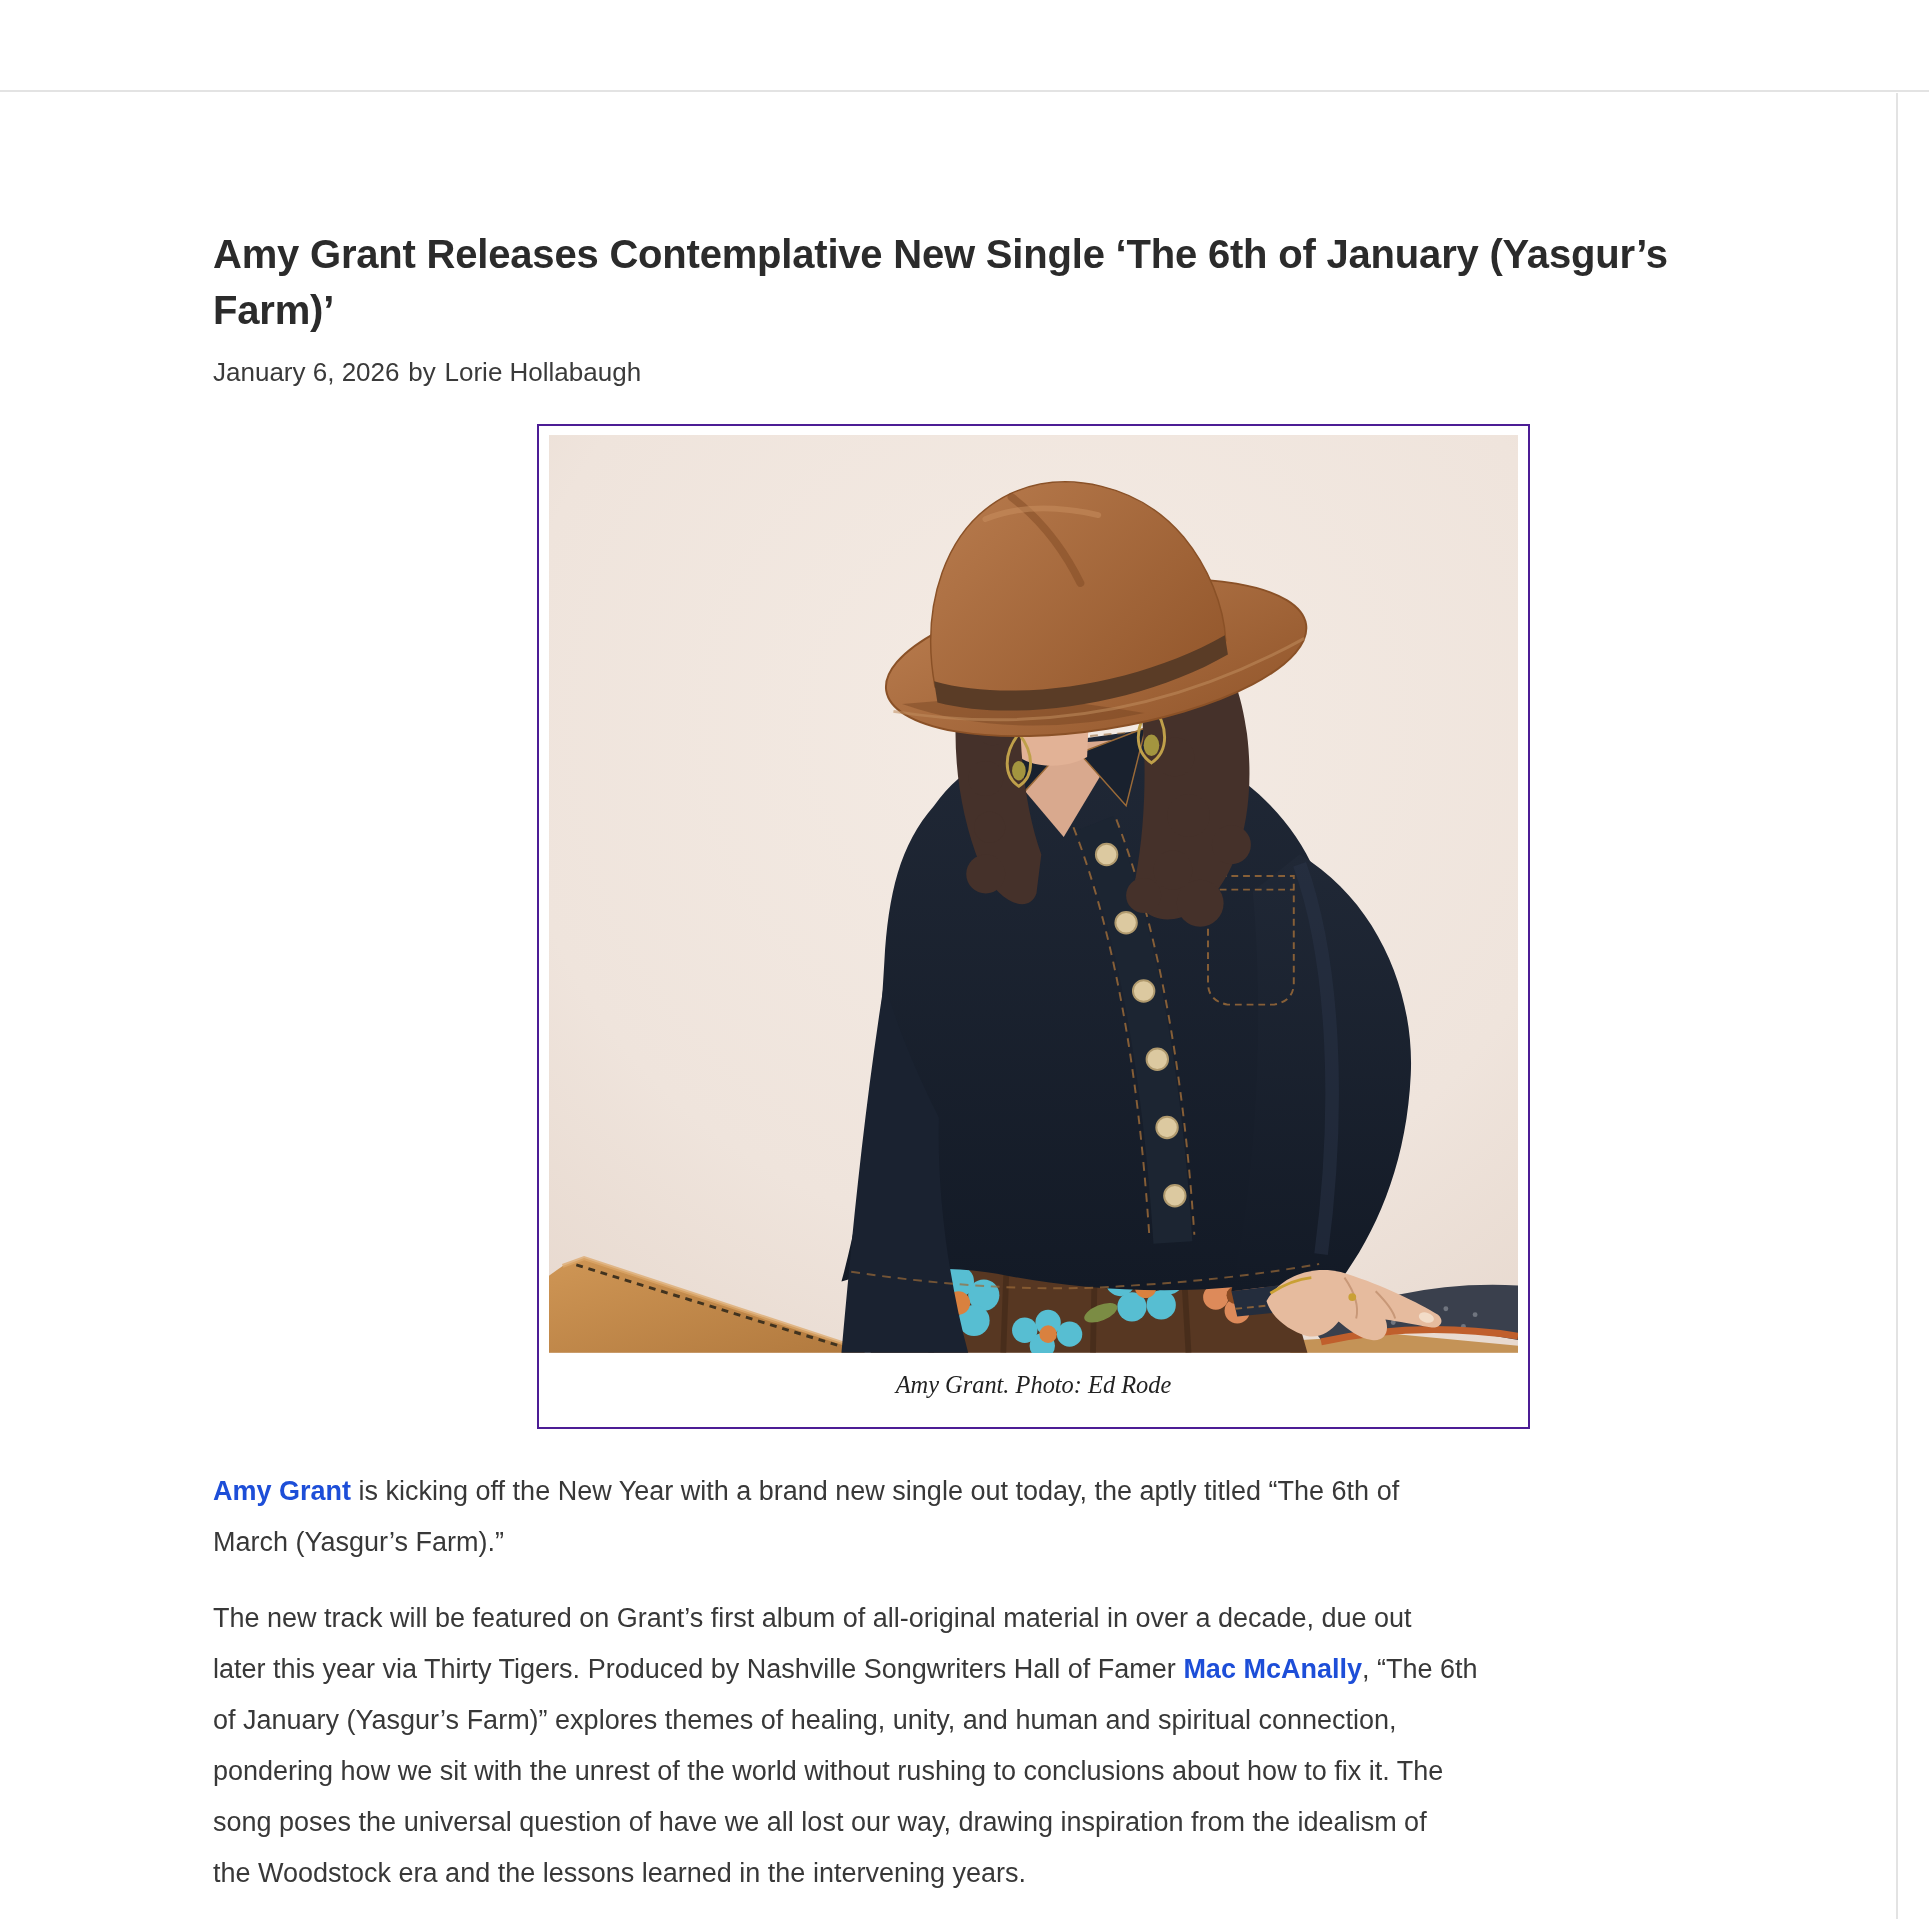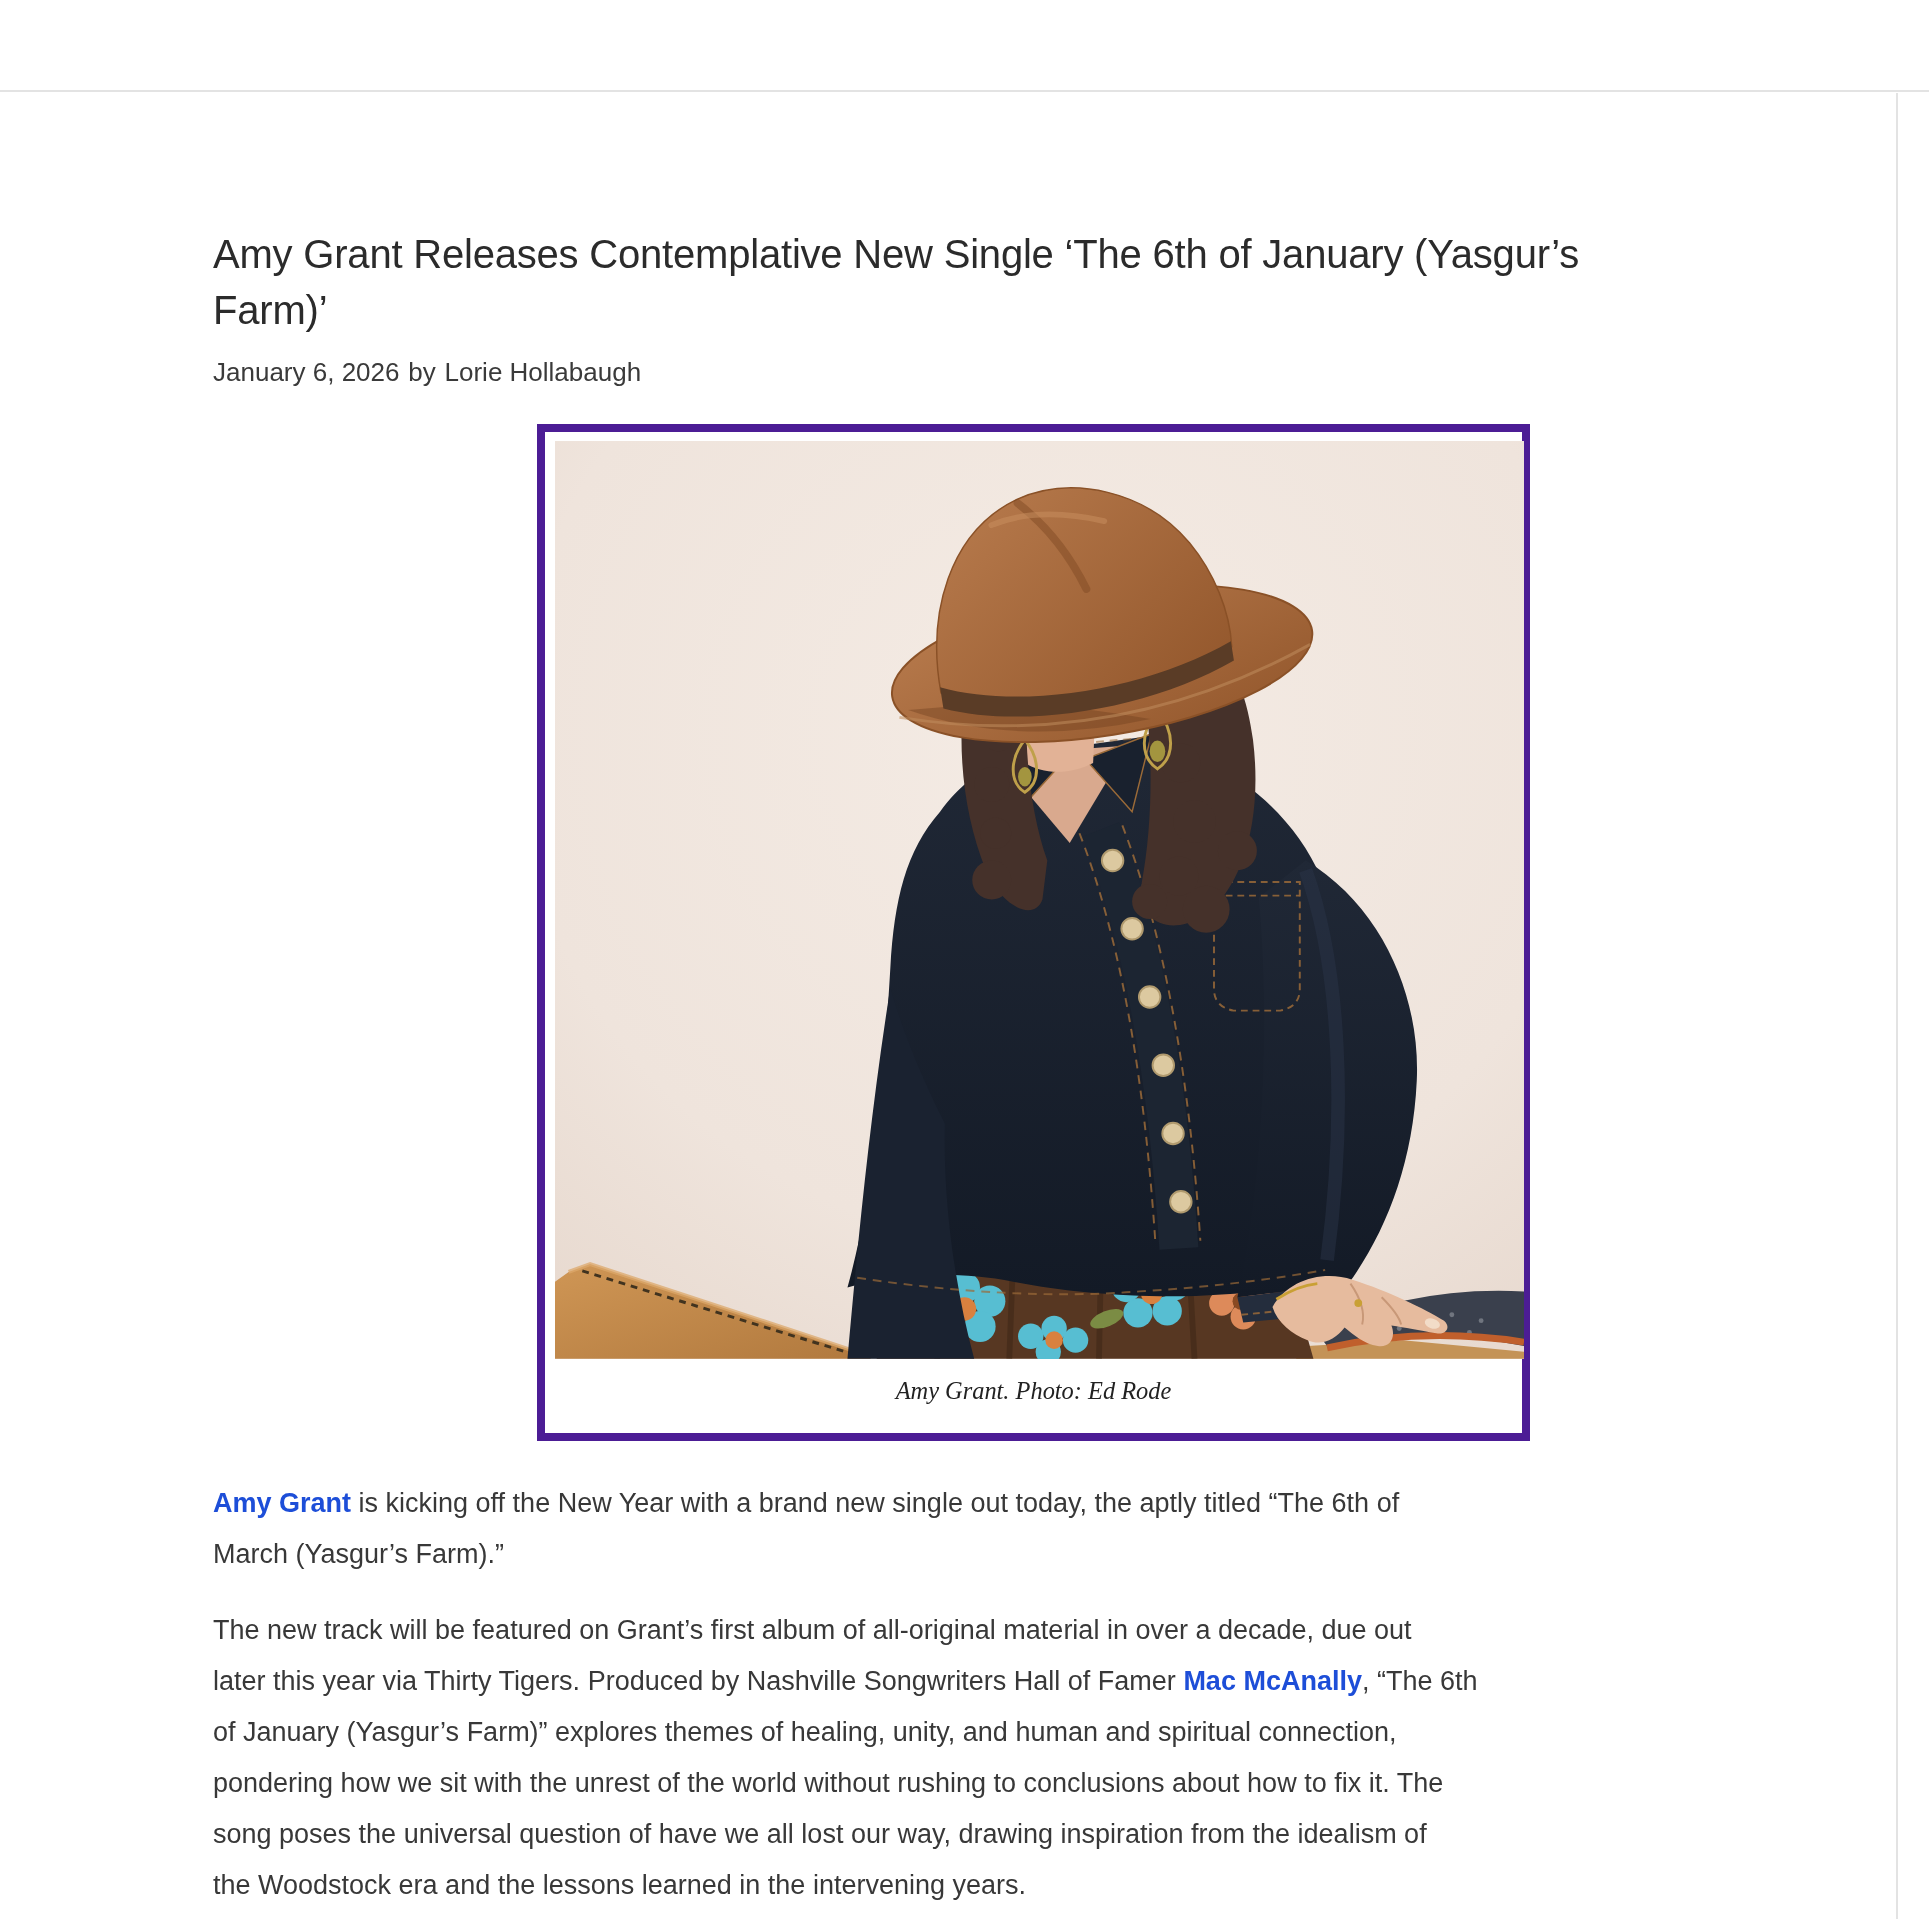--- a/index.html
+++ b/index.html
@@ -15,33 +15,33 @@
     background:#ffffff;border-bottom:2.9px solid #e3e3e3;
   }
   
   .right-divider{
     position:absolute;left:1896px;top:93px;width:2px;height:1827px;
     background:#e3e3e3;
   }
   main{position:absolute;left:213px;top:0;width:1683px;}
   h1.article-title{
     margin:226px 0 0 0;
-    font-size:40px;line-height:56px;font-weight:400;color:#2b2b2b;
+    font-size:40px;line-height:56px;font-weight:700;color:#2b2b2b;
     white-space:pre-line;letter-spacing:-0.2px;
   }
   .byline{
     margin-top:17.6px;font-size:26px;line-height:33px;color:#3a3a3a;
   }
   .byline span{margin-right:8.8px;}
   .byline span:last-child{margin-right:8px;}
   figure.photo-frame{
     box-sizing:border-box;
     margin:35px 0 0 324px;
     width:993px;
-    border:8px solid #4c1d95;
+    border:2px solid #4c1d95;
     background:#ffffff;
     padding:9.8px 9.8px 9.8px 9.8px;
   }
   .photo{
     width:969px;height:918px;display:block;background:var(--c-background,#efe4dc);
   }
   .photo svg{display:block;width:969px;height:918px;}
   figcaption{
     height:64px;display:flex;align-items:center;justify-content:center;
     font-family:"Liberation Serif", serif;font-style:italic;

